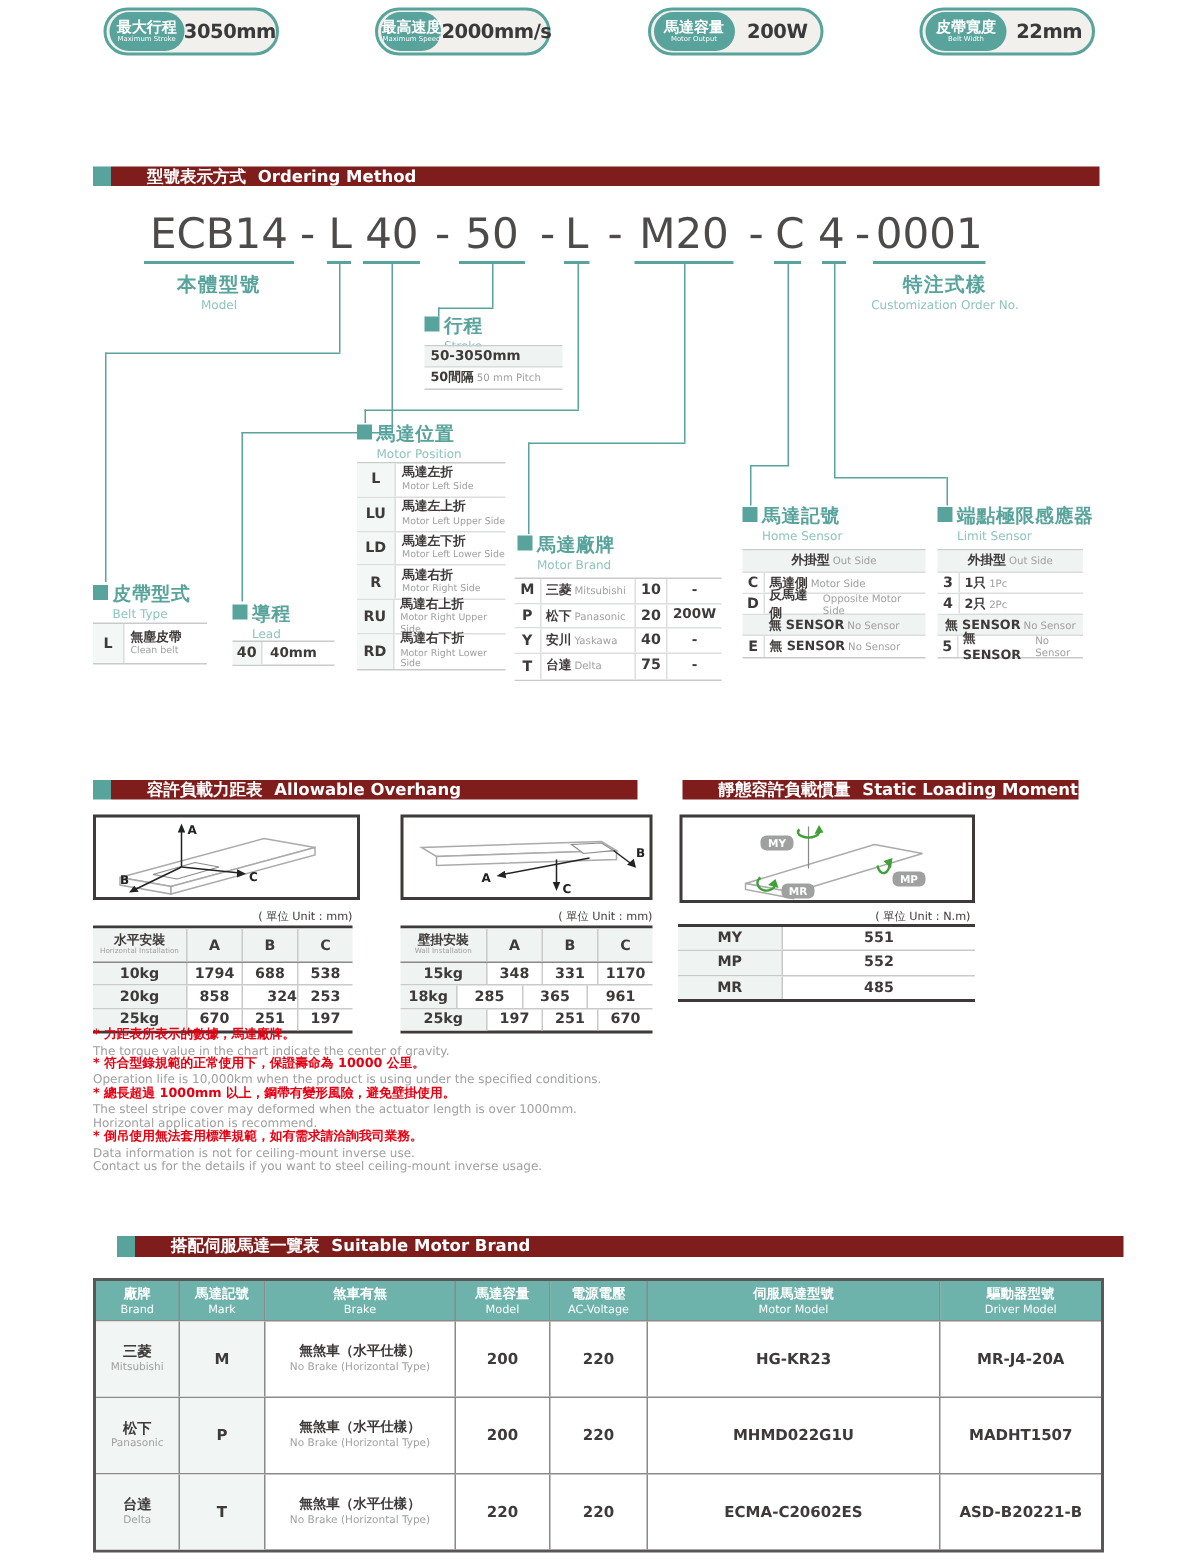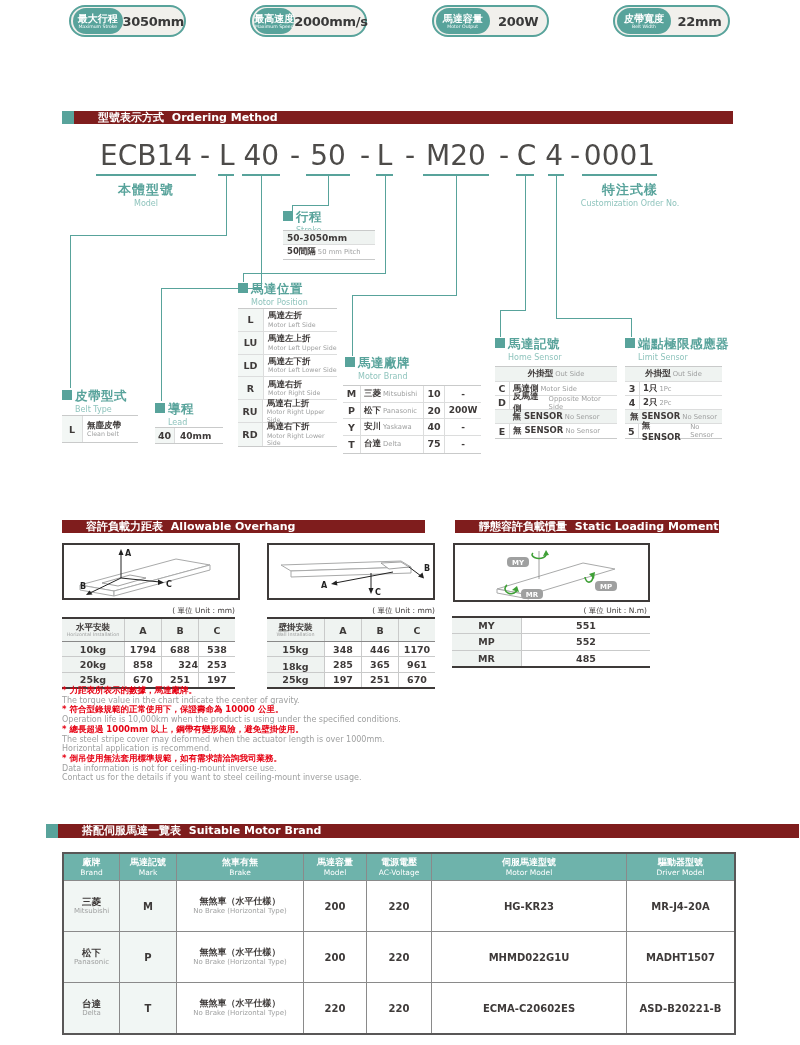--- a/index.html
+++ b/index.html
@@ -371,21 +371,21 @@
       <span class="zh">無 SENSOR</span>
         <span class="en">No Sensor</span>
     </div>
     <div class="str inl" style="height:14px;">
       <div class="code" style="width:15px;background:#fff;">5</div>
       <span class="zh" style="padding-left:3px;">無 SENSOR</span>
         <span class="en">No Sensor</span>
     </div>
   </div>
 
-  <div class="bar" style="left:62px;top:520px;width:363px;flex-direction:column;">
+  <div class="bar" style="left:62px;top:520px;width:363px;">
     <div class="sqL"></div>
     <div class="btxt">
       <span>容許負載力距表</span>
       <span class="sp">Allowable Overhang</span>
     </div>
   </div>
 
   <div class="dbox" style="left:62px;top:543px;width:178px;height:57px;">
     <svg width="174" height="53" viewBox="0 0 174 53">
       <polygon points="16,40 112,14 146,20 50,46" fill="#fff" stroke="#A9AAAA" stroke-width="1"></polygon>
@@ -500,28 +500,28 @@
         </div>
     </div>
     <div class="drow" style="height:14.3px;">
       <div class="oc lbg" style="width:58px;">
           <span class="cv">15kg</span>
         </div>
       <div class="oc" style="flex:1;">
           <span class="cv">348</span>
         </div>
       <div class="oc" style="flex:1;">
-          <span class="cv">446</span>
+          <span class="cv">331</span>
         </div>
       <div class="oc" style="flex:1;">
           <span class="cv">1170</span>
         </div>
     </div>
     <div class="drow" style="height:14.3px;">
-      <div class="oc lbg" style="width:58px;justify-content:flex-end;">
+      <div class="oc lbg" style="width:38px;">
           <span class="cv">18kg</span>
         </div>
       <div class="oc" style="flex:1;">
           <span class="cv">285</span>
         </div>
       <div class="oc" style="flex:1;">
           <span class="cv">365</span>
         </div>
       <div class="oc" style="flex:1;">
           <span class="cv">961</span>
@@ -605,21 +605,21 @@
     <div class="note-zh">* 符合型錄規範的正常使用下，保證壽命為 10000 公里。</div>
     <div class="note-en">Operation life is 10,000km when the product is using under the specified conditions.</div>
     <div class="note-zh">* 總長超過 1000mm 以上，鋼帶有變形風險，避免壁掛使用。</div>
     <div class="note-en">The steel stripe cover may deformed when the actuator length is over 1000mm.</div>
     <div class="note-en">Horizontal application is recommend.</div>
     <div class="note-zh">* 倒吊使用無法套用標準規範，如有需求請洽詢我司業務。</div>
     <div class="note-en">Data information is not for ceiling-mount inverse use.</div>
     <div class="note-en">Contact us for the details if you want to steel ceiling-mount inverse usage.</div>
   </div>
 
-  <div class="bar" style="left:46px;top:824px;width:753px;height:14px;">
+  <div class="bar" style="left:78px;top:824px;width:671px;height:14px;">
     <div class="sqL"></div>
     <div class="btxt" style="line-height:14px;">
       <span>搭配伺服馬達一覽表</span>
       <span class="sp">Suitable Motor Brand</span>
     </div>
   </div>
 
   <div class="mt" style="left:62px;top:852px;width:670px;">
     <div class="mtr" style="height:26px;">
       <div class="mtc mth" style="width:56px;">

